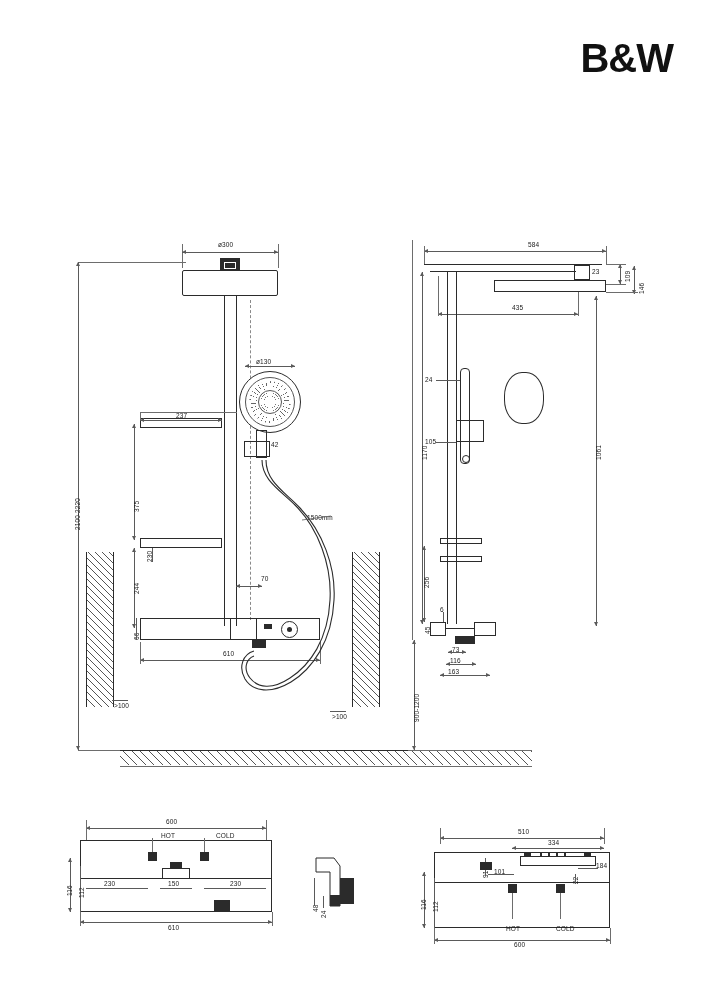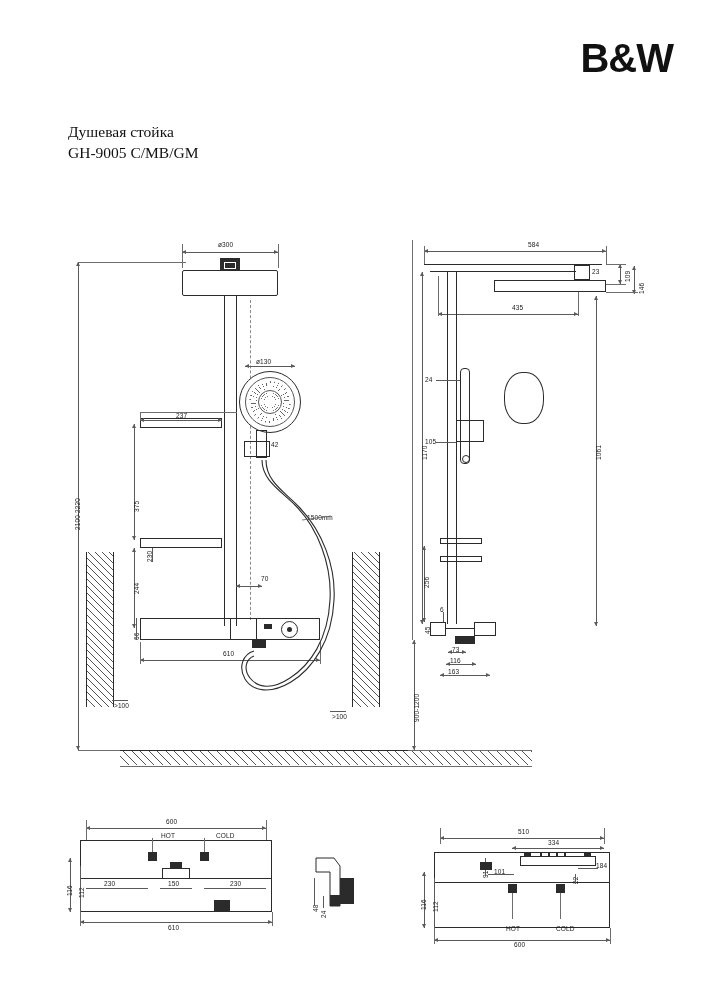--- a/index.html
+++ b/index.html
@@ -81,24 +81,20 @@
   
   svg.overlay { position:absolute; left:0; top:0; width:707px; height:1000px; pointer-events:none; }
 </style>
 </head>
 <body>
 
 <div class="sheet">
 
   <div class="brand">B&amp;W</div>
 
-  <div class="title">
-    <div>Душевая стойка</div>
-    <div>GH-9005 C/MB/GM</div>
-  </div>
 
   <div>
 
     <div class="ln h thin" style="left:78px;  top:262px; width:108px;"></div>
     <div class="ln h thin" style="left:78px;  top:750px; width:330px;"></div>
     <div class="ln v dim" style="left:78px;  top:262px; height:488px;"></div>
     <div class="arrowU" style="left:76px; top:262px;"></div>
     <div class="arrowD" style="left:76px; top:746px;"></div>
     <div class="lbl rot" style="left:74px; top:530px;">2100-2220</div>
 

